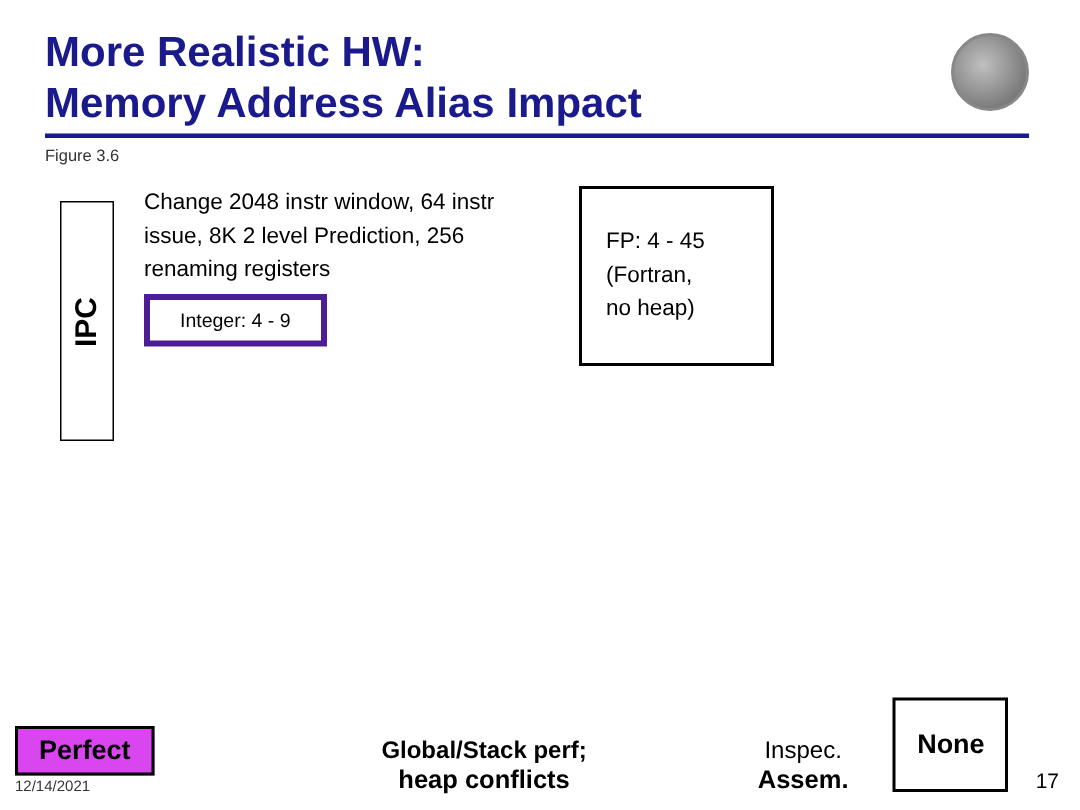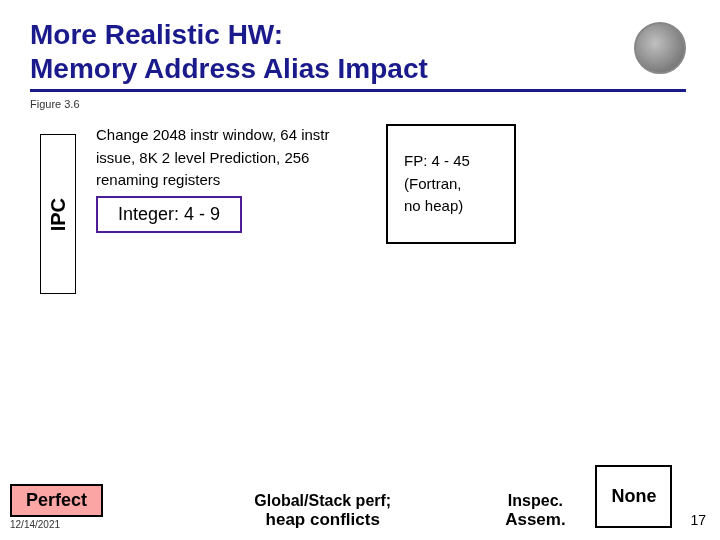--- a/index.html
+++ b/index.html
@@ -106,23 +106,23 @@
     .fp-box {
       border: 2px solid #000;
       padding: 24px 16px;
       font-size: 15px;
       color: #000;
       line-height: 1.5;
       min-width: 130px;
     }
 
     .integer-box {
-      border: 2px solid #4c1d95;
+      border: 4px solid #4c1d95;
       padding: 6px 20px;
-      font-size: 18px;
+      font-size: 13px;
       color: #000;
       display: inline-block;
       margin-left: 0px;
       margin-top: 4px;
     }
 
     .bottom-bar {
       position: absolute;
       bottom: 10px;
       left: 0;
@@ -139,21 +139,21 @@
       align-items: flex-start;
       min-width: 140px;
     }
 
     .perfect-box {
       border: 2px solid #000;
       padding: 4px 14px;
       font-size: 18px;
       font-weight: bold;
       color: #000;
-      background: #fca5a5;
+      background: #d946ef;
       margin-bottom: 2px;
     }
 
     .date-label {
       font-size: 10px;
       color: #333;
     }
 
     .bottom-middle {
       display: flex;
@@ -183,21 +183,21 @@
     .bottom-inspec {
       display: flex;
       flex-direction: column;
       align-items: center;
       min-width: 100px;
       margin-right: 10px;
     }
 
     .inspec-text {
       font-size: 16px;
-      font-weight: bold;
+      font-weight: normal;
       color: #000;
     }
 
     .assem-text {
       font-size: 17px;
       font-weight: bold;
       color: #000;
     }
 
     .none-box {

